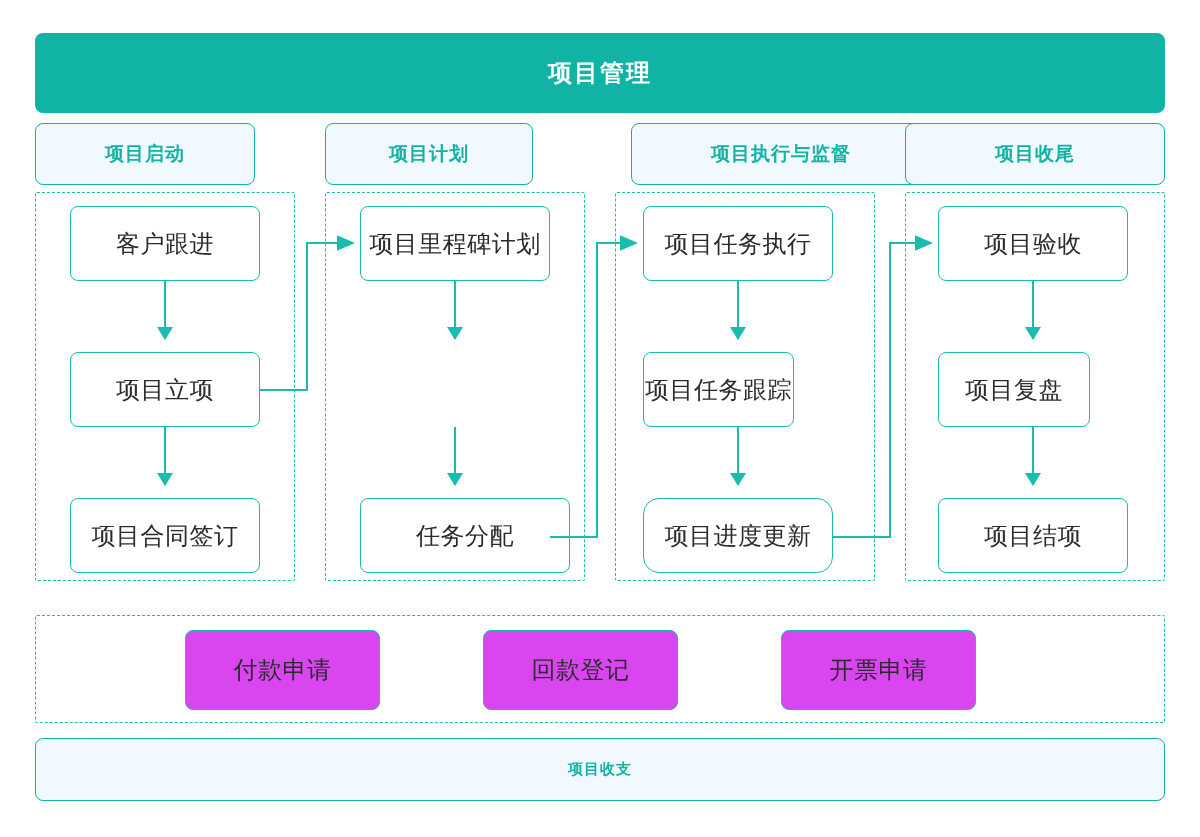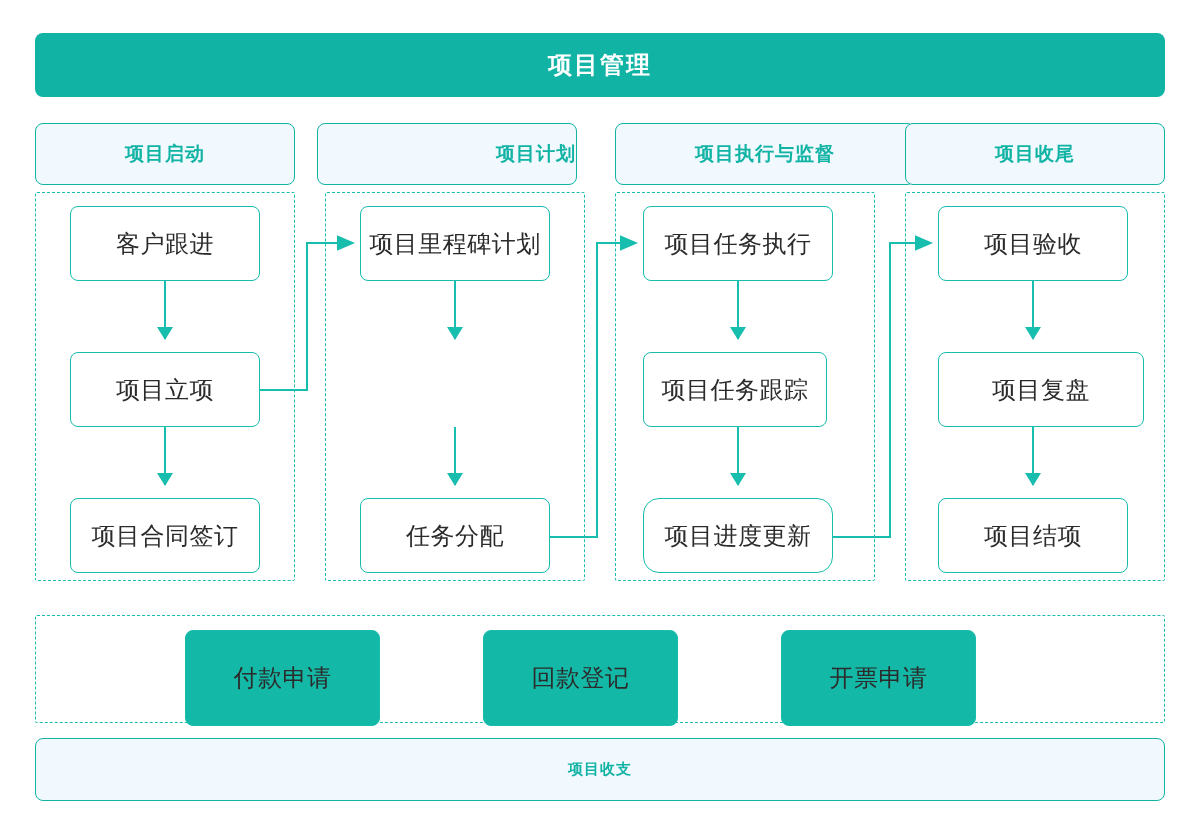--- a/index.html
+++ b/index.html
@@ -19,21 +19,21 @@
     height: 837px;
     background: #ffffff;
   }
 
   
   .banner {
     position: absolute;
     left: 35px;
     top: 33px;
     width: 1130px;
-    height: 64px;
+    height: 80px;
     background: #11b3a4;
     border-radius: 8px;
     display: flex;
     align-items: center;
     justify-content: center;
   }
   .banner-title {
     color: #ffffff;
     font-size: 24px;
     font-weight: bold;
@@ -126,22 +126,22 @@
     width: 1130px;
     height: 108px;
     border: 1.8px dashed #17bdad;
     border-radius: 2px;
     box-sizing: border-box;
   }
   .finance-node {
     position: absolute;
     top: 630px;
     width: 195px;
-    height: 96px;
-    background: #14b8a6;
+    height: 80px;
+    background: #d946ef;
     border: 1.6px solid #17bdad;
     border-radius: 8px;
     display: flex;
     align-items: center;
     justify-content: center;
     box-sizing: border-box;
   }
 
   
   .footer-bar {
@@ -167,27 +167,27 @@
 </style>
 </head>
 <body>
 
 <div class="canvas">
 
   <div class="banner">
     <span class="banner-title">项目管理</span>
   </div>
 
-  <div class="phase-header" style="left:35px; width:260px;">
+  <div class="phase-header" style="left:35px; width:220px;">
     <span class="phase-header-label">项目启动</span>
   </div>
-  <div class="phase-header" style="left:317px; width:260px;justify-content:flex-end;">
+  <div class="phase-header" style="left:325px; width:208px;">
     <span class="phase-header-label">项目计划</span>
   </div>
-  <div class="phase-header" style="left:615px; width:300px;">
+  <div class="phase-header" style="left:631px; width:300px;">
     <span class="phase-header-label">项目执行与监督</span>
   </div>
   <div class="phase-header" style="left:905px; width:260px;">
     <span class="phase-header-label">项目收尾</span>
   </div>
 
   <div class="phase-col" style="left:35px; width:260px;"></div>
   <div class="phase-col" style="left:325px; width:260px;"></div>
   <div class="phase-col" style="left:615px; width:260px;"></div>
   <div class="phase-col" style="left:905px; width:260px;"></div>
@@ -206,44 +206,44 @@
     <span class="node-label">项目合同签订</span>
   </div>
 
   <div class="node" style="left:360px; top:206px; width:190px;">
     <span class="node-label">项目里程碑计划</span>
   </div>
   <div class="v-arrow" style="left:454px; top:281px; height:58px;"></div>
 
   <div class="v-arrow" style="left:454px; top:427px; height:58px;"></div>
 
-  <div class="node" style="left:360px; top:498px; width:190px;">
+  <div class="node" style="left:360px; top:498px; width:210px;">
     <span class="node-label">任务分配</span>
   </div>
 
   <div class="node" style="left:643px; top:206px; width:190px;">
     <span class="node-label">项目任务执行</span>
   </div>
   <div class="v-arrow" style="left:737px; top:281px; height:58px;"></div>
 
-  <div class="node" style="left:643px; top:352px; width:184px;">
+  <div class="node" style="left:643px; top:352px; width:151px;">
     <span class="node-label">项目任务跟踪</span>
   </div>
   <div class="v-arrow" style="left:737px; top:427px; height:58px;"></div>
 
   <div class="node" style="left:643px; top:498px; width:190px;border-radius:16px;">
     <span class="node-label">项目进度更新</span>
   </div>
 
   <div class="node" style="left:938px; top:206px; width:190px;">
     <span class="node-label">项目验收</span>
   </div>
   <div class="v-arrow" style="left:1032px; top:281px; height:58px;"></div>
 
-  <div class="node" style="left:938px; top:352px; width:206px;text-align:center;">
+  <div class="node" style="left:938px; top:352px; width:152px;text-align:center;">
     <span class="node-label">项目复盘</span>
   </div>
   <div class="v-arrow" style="left:1032px; top:427px; height:58px;"></div>
 
   <div class="node" style="left:938px; top:498px; width:190px;">
     <span class="node-label">项目结项</span>
   </div>
 
   <svg class="elbow-layer" viewBox="0 0 1200 837">
     <defs>

